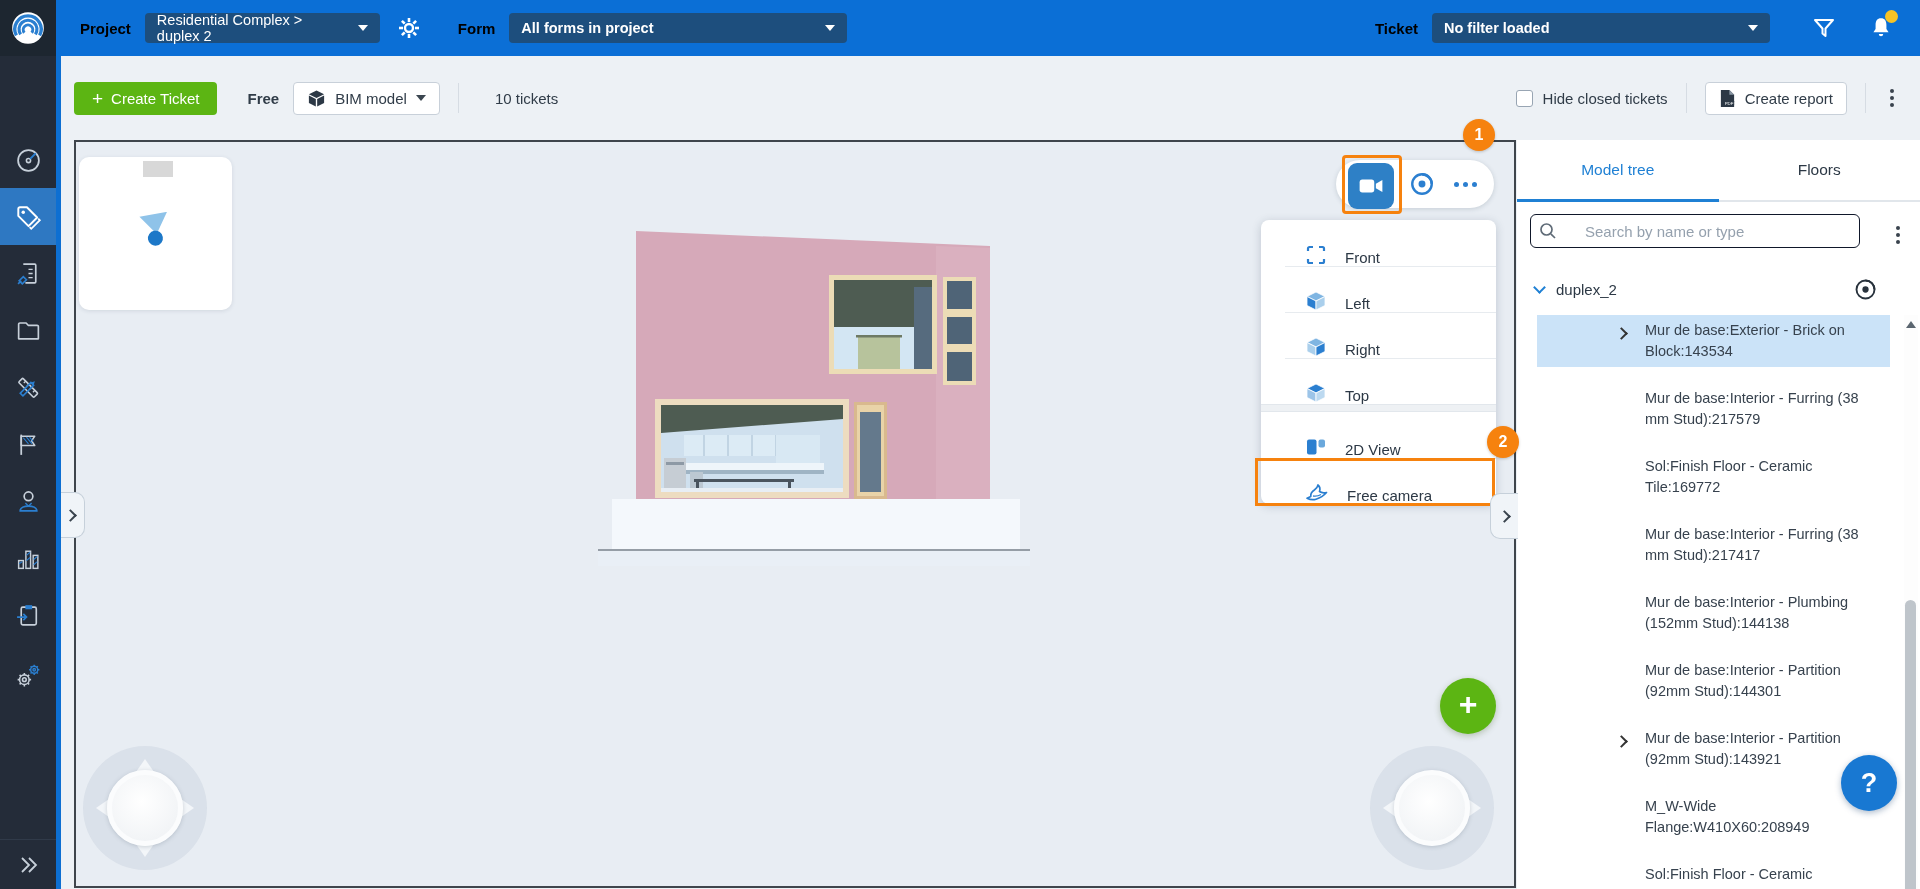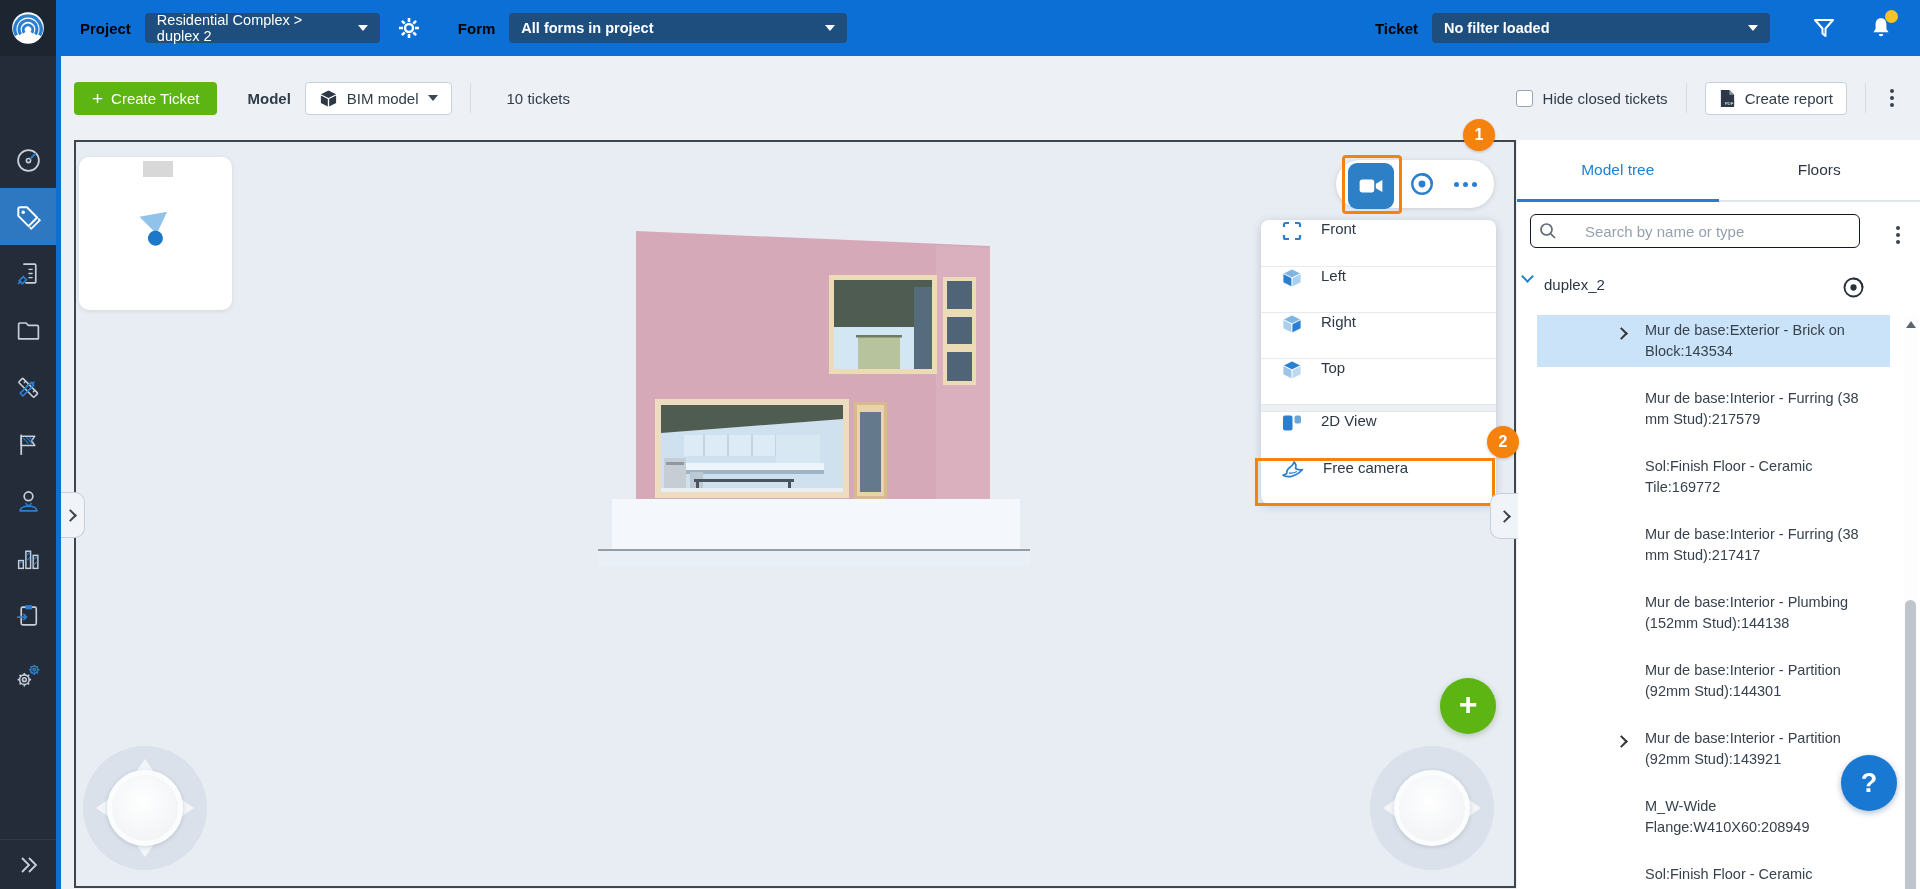--- a/index.html
+++ b/index.html
@@ -58,21 +58,21 @@
 
   
   .cam-pill { position:absolute; left:1260px; top:18px; width:158px; height:48px; background:#fff; border-radius:24px; box-shadow:0 1px 5px rgba(40,60,80,.18); display:flex; align-items:center; z-index:6; }
   .cam-btn { position:absolute; left:12px; top:3px; width:46px; height:46px; background:#2e80c6; border-radius:9px; display:flex; align-items:center; justify-content:center; cursor:pointer; }
   .eye-btn { position:absolute; left:72px; top:10px; width:28px; height:28px; display:flex; align-items:center; justify-content:center; cursor:pointer; }
   .dots-btn { position:absolute; left:112px; top:10px; width:34px; height:28px; display:flex; align-items:center; justify-content:center; gap:4px; cursor:pointer; }
   .dots-btn i { width:5px; height:5px; border-radius:50%; background:#2b7fd0; }
 
   
   .cam-menu { position:absolute; left:1185px; top:78px; width:235px; background:#fff; border-radius:8px; box-shadow:0 2px 10px rgba(40,60,80,.22); z-index:5; overflow:hidden; }
-  .menu-row { height:46px; display:flex; align-items:flex-start; padding-left:20px; gap:18px; cursor:pointer; border-top:1px solid #e7ebef; }
+  .menu-row { height:46px; display:flex; align-items:flex-end; padding-left:20px; gap:18px; cursor:pointer; border-top:1px solid #e7ebef;margin-left:24px; }
   .menu-row:first-child { border-top:none; }
   .menu-row span { font-size:15px; color:#2c3845; }
   .menu-gap { height:8px; background:#eef1f4; border-top:1px solid #e2e7ec; border-bottom:1px solid #e2e7ec; }
 
   
   .hl-square { position:absolute; left:1266px; top:13px; width:60px; height:59px; border:3px solid #f6820e; border-radius:4px; z-index:7; pointer-events:none; }
   .hl-rect { position:absolute; left:1179px; top:316px; width:240px; height:48px; border:3px solid #f6820e; z-index:7; pointer-events:none; }
   .ann-circle { position:absolute; width:32px; height:32px; border-radius:50%; background:#f6820e; color:#fff; font-size:16px; font-weight:bold; display:flex; align-items:center; justify-content:center; z-index:40; box-shadow:0 1px 3px rgba(0,0,0,.2); }
   .ann-1 { left:1463px; top:119px; }
   .ann-2 { left:1487px; top:426px; }
@@ -101,21 +101,21 @@
   .panel { position:absolute; left:1517px; top:140px; width:403px; height:749px; background:#fff; z-index:12; }
   .tabs { position:absolute; left:0; top:0; width:403px; height:62px; display:flex; border-bottom:2px solid #e1e6eb; }
   .tab { flex:1; display:flex; align-items:center; justify-content:center; font-size:15.5px; color:#2c3845; cursor:pointer; position:relative; }
   .tab.active { color:#1f80d4; }
   .tab.active::after { content:""; position:absolute; left:0; right:0; bottom:-2px; height:3px; background:#1f80d4; }
   .panel-search { position:absolute; left:13px; top:74px; width:330px; height:34px; }
   .panel-search input { width:100%; height:100%; border:1px solid #0f172a; border-radius:6px; font-size:15px; color:#303c48; padding:0 10px 0 54px; font-family:inherit; }
   .panel-search input::placeholder { color:#95a1ae; }
   .panel-search .search-ico { left:9px; top:8px; }
   .panel-kebab { position:absolute; right:14px; top:80px; }
-  .tree-root { position:absolute; left:4px; top:136px; width:370px; height:26px; display:flex; }
+  .tree-root { position:absolute; left:16px; top:136px; width:370px; height:26px; display:flex; align-items:center; }
   .root-chev { display:inline-block; width:9px; height:9px; border-right:2px solid #1f80d4; border-bottom:2px solid #1f80d4; transform:rotate(45deg); margin:-4px 12px 0 2px; cursor:pointer; }
   .tree-root span { font-size:15px; color:#2c3845; }
   .root-eye { margin-left:auto; margin-right:26px; cursor:pointer; display:flex; }
 
   .tree-list { position:absolute; left:20px; top:175px; width:353px; height:574px; overflow:hidden; }
   .tree-item { position:relative; padding:5px 28px 5px 108px; margin-bottom:16px; font-size:14.5px; line-height:21px; color:#37424e; cursor:pointer; }
   .tree-item.selected { background:#cbe3f8; }
   .item-chev { position:absolute; left:80px; top:14px; width:9px; height:9px; border-right:2px solid #333; border-bottom:2px solid #333; transform:rotate(-45deg); cursor:pointer; }
 
   .scrollbar { position:absolute; right:2px; top:175px; width:14px; height:574px; background:#fdfdfd; }
@@ -273,21 +273,21 @@
         <path d="M9,6 l7,7 -7,7 M16,6 l7,7 -7,7" fill="none" stroke="#c7d0da" stroke-width="1.8"></path>
       </svg>
     </div>
   </aside>
 
   <div class="toolbar">
     <button class="btn-green">
       <span class="plus-sign">+</span>
       <span>Create Ticket</span>
     </button>
-    <span class="lbl view-lbl">Model</span>
+    <span class="lbl view-lbl">Free</span>
     <button class="btn-white">
       <svg width="19" height="19" viewBox="0 0 20 20">
         <polygon points="10,1.5 18,5.5 10,9.5 2,5.5" fill="#2c3845"></polygon>
         <polygon points="2,6.8 9.3,10.5 9.3,18.5 2,14.8" fill="#2c3845"></polygon>
         <polygon points="18,6.8 10.7,10.5 10.7,18.5 18,14.8" fill="#2c3845"></polygon>
       </svg>
       <span>BIM model</span>
       <span class="caret-d"></span>
     </button>
     <div class="vsep"></div>

